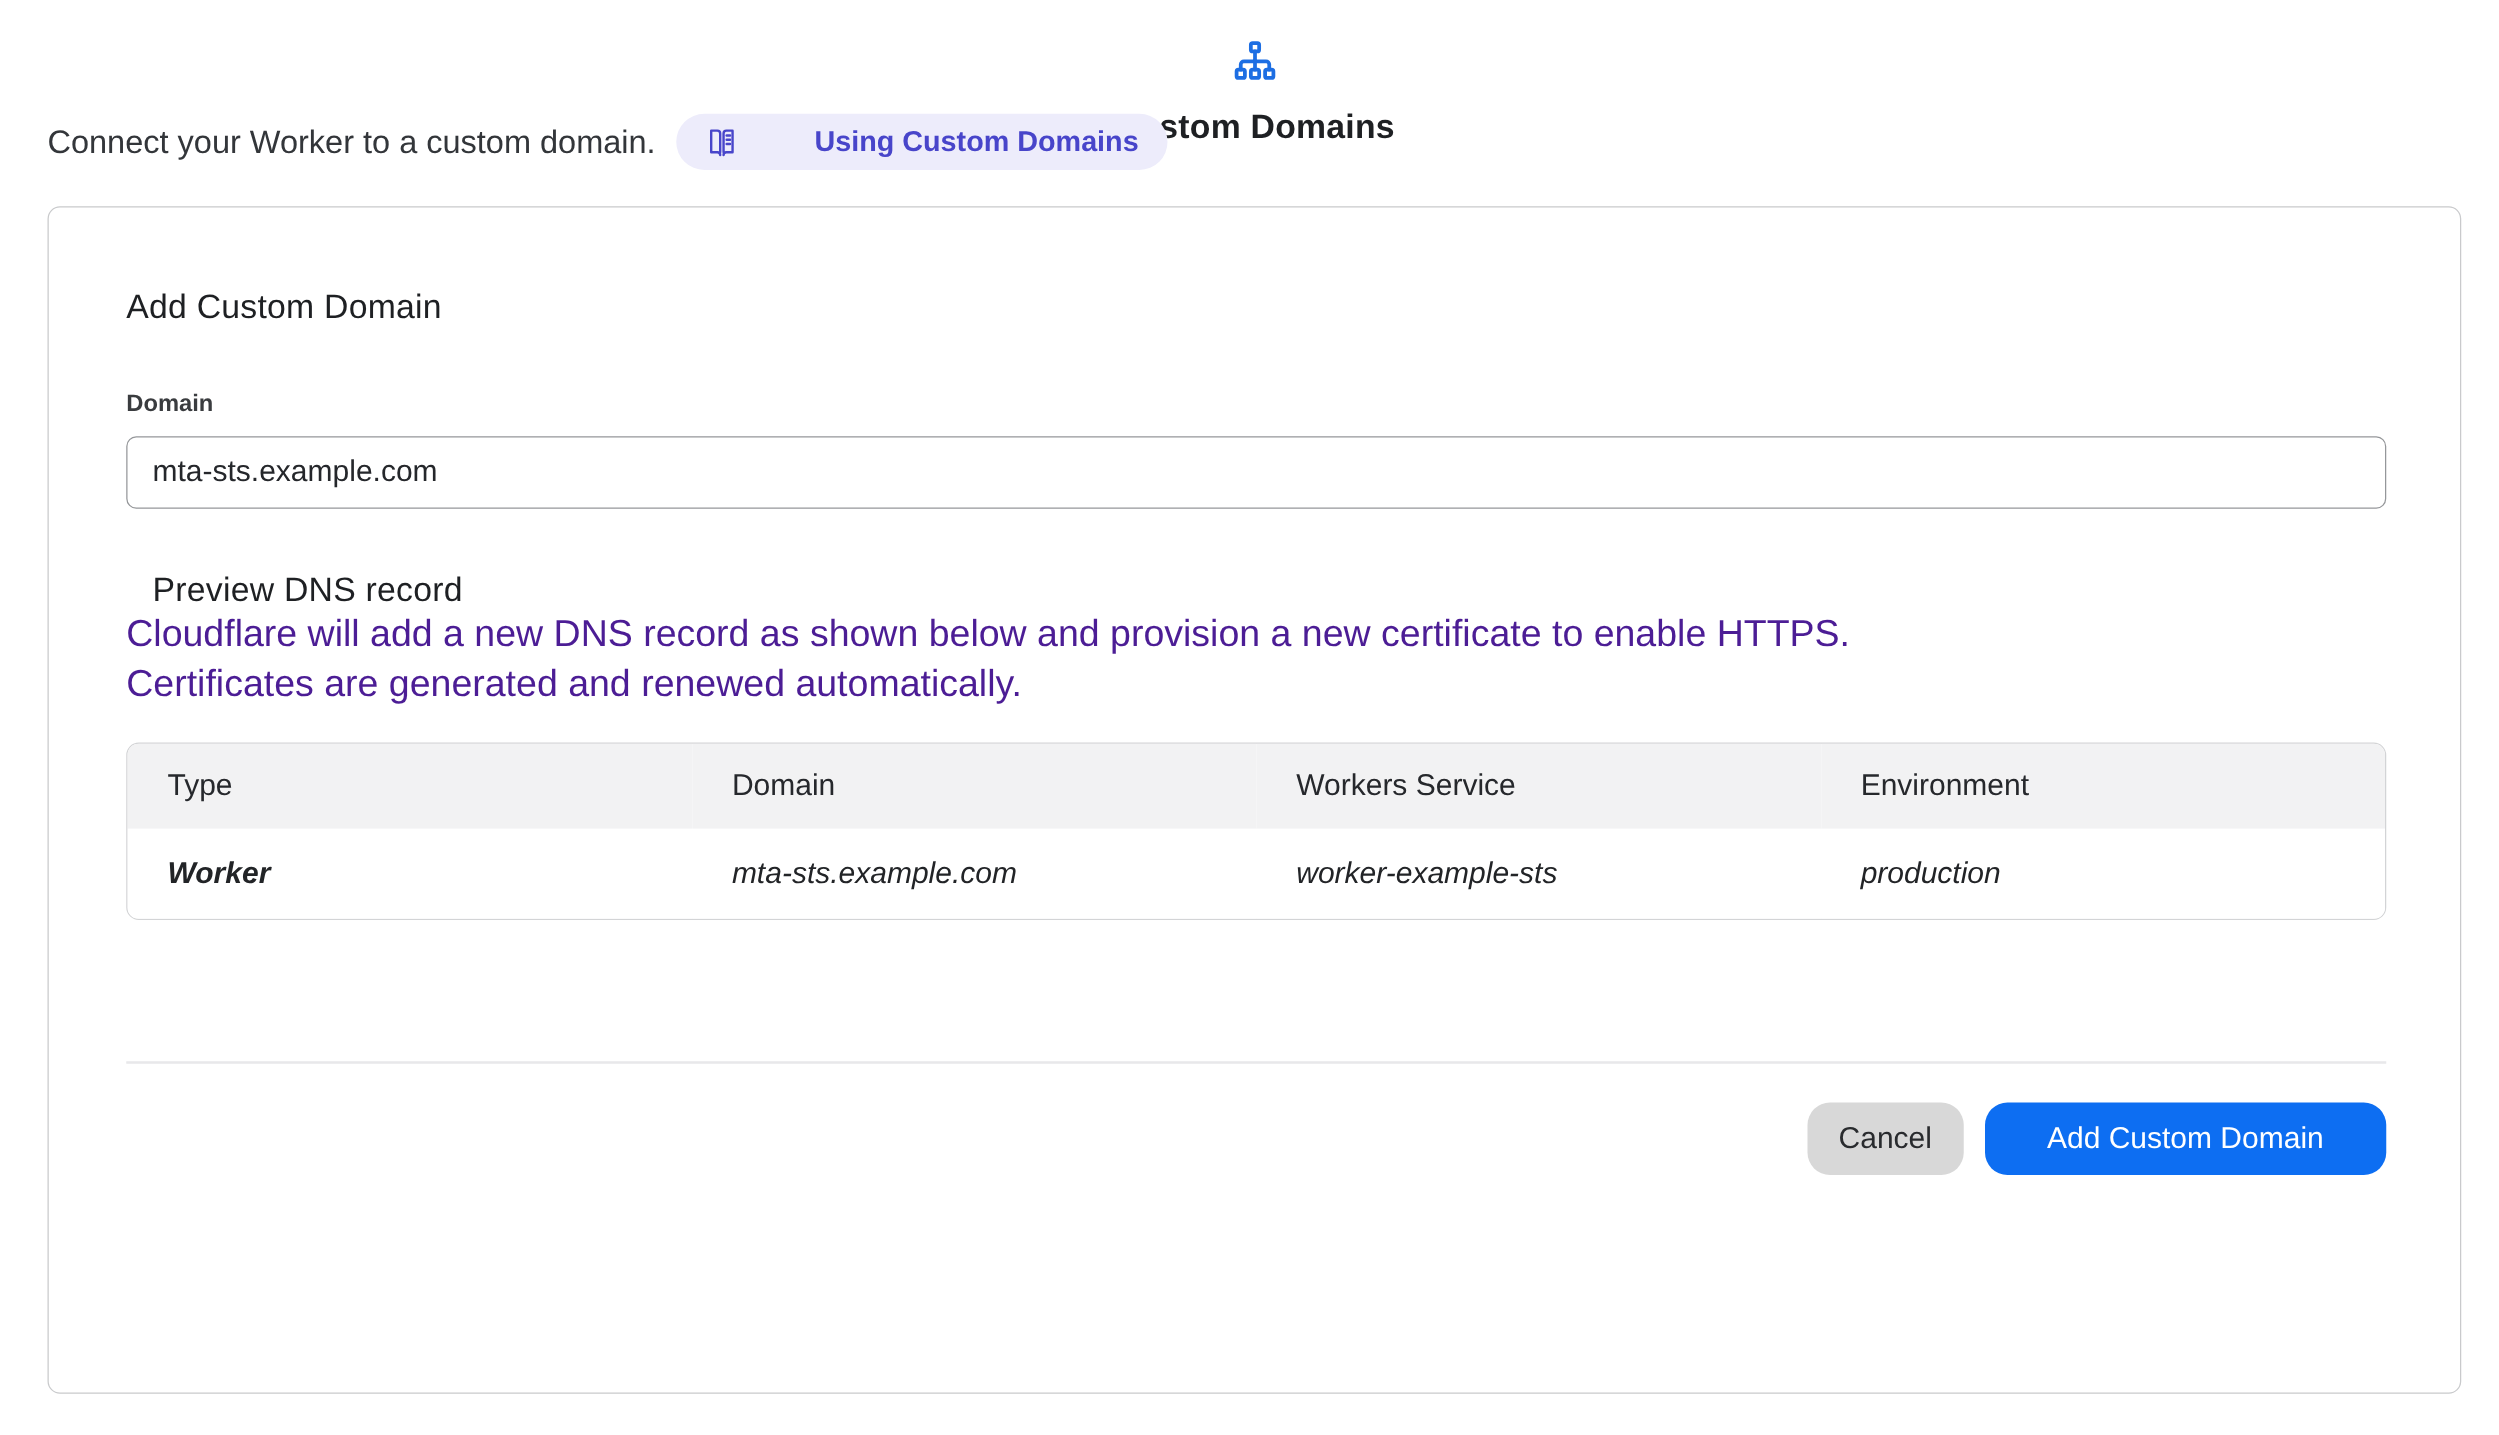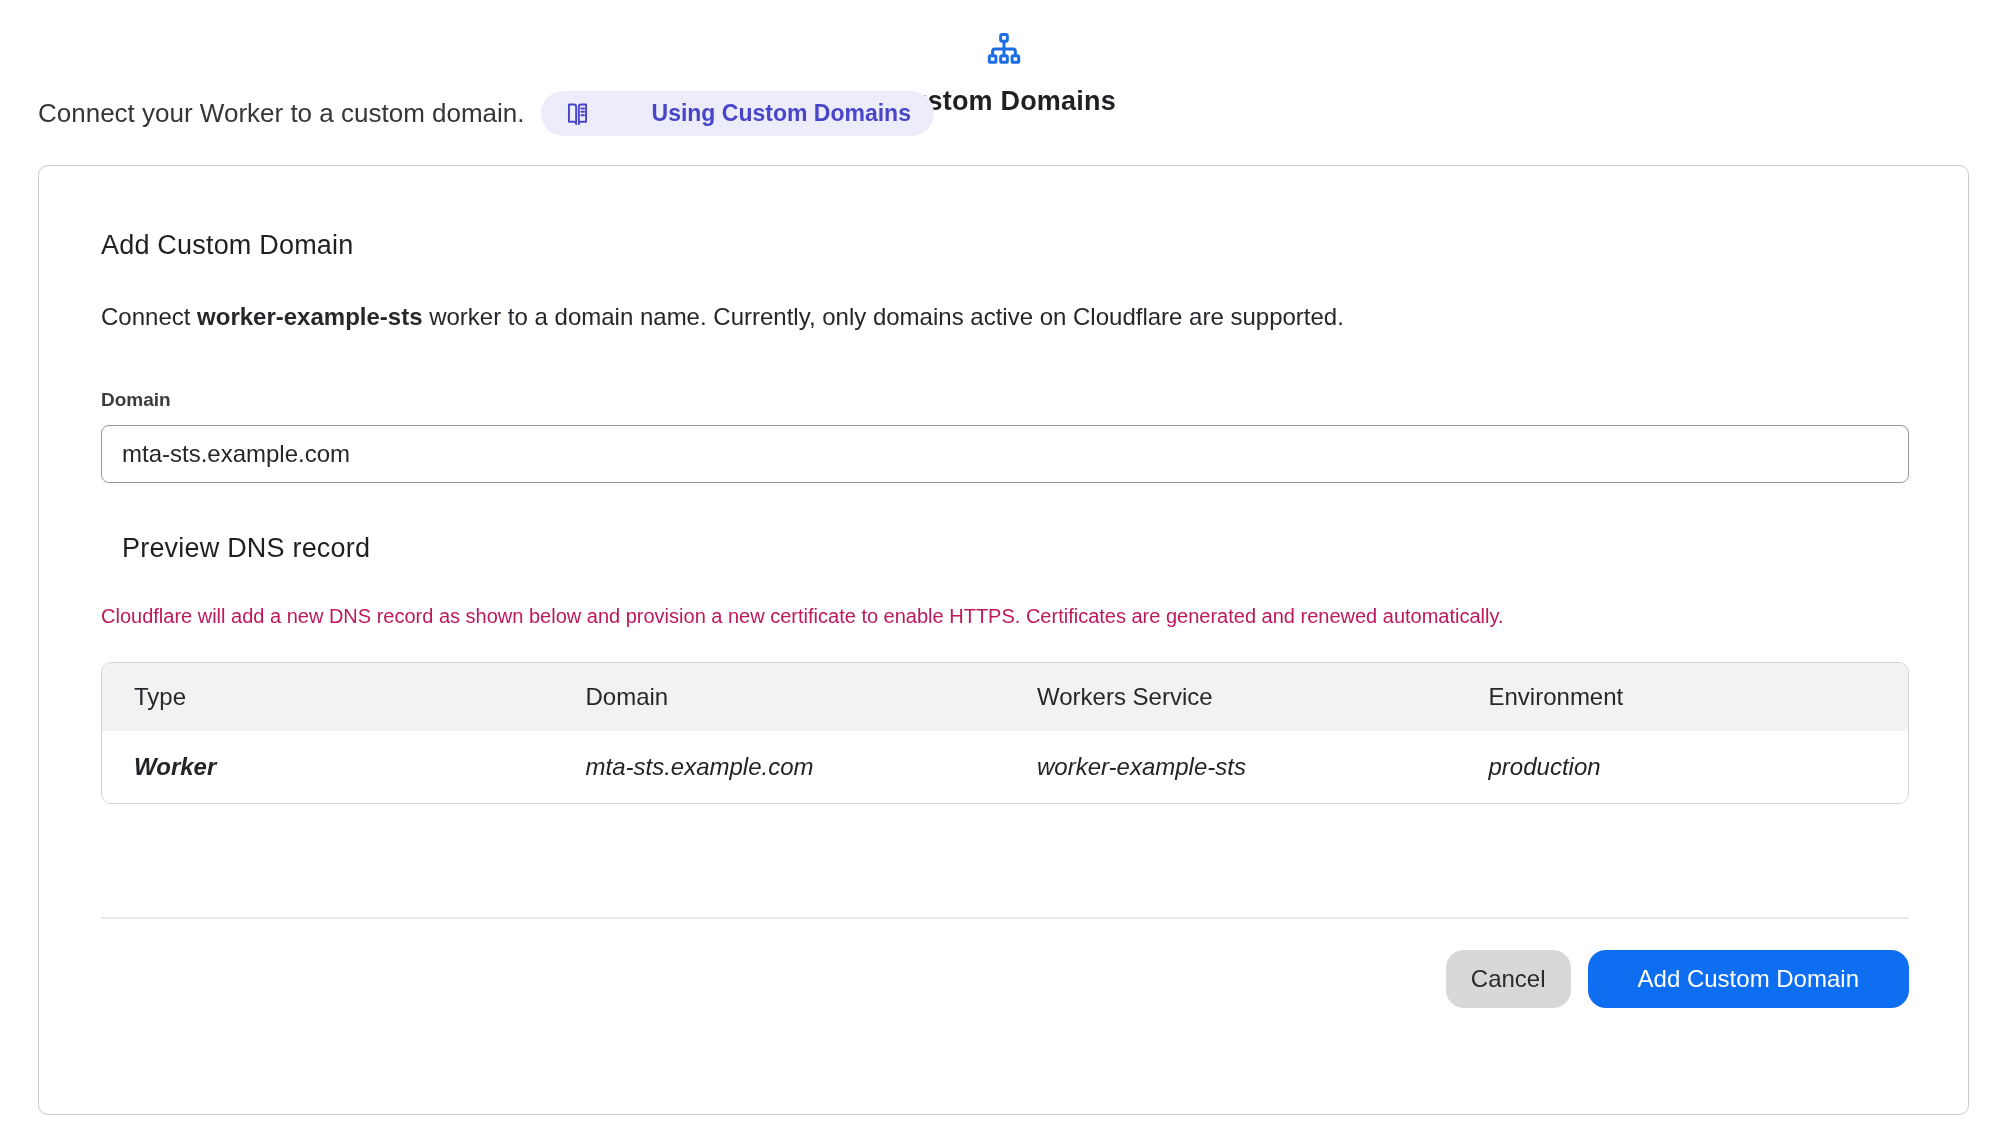--- a/index.html
+++ b/index.html
@@ -49,21 +49,21 @@
 
   .field-label{display:block;margin-top:52px;font-size:19px;font-weight:700;color:#3a3c3f;}
   .domain-input{
     margin-top:14px;width:100%;height:58px;
     border:1.5px solid #95979a;border-radius:8px;
     font-family:inherit;font-size:24px;color:#25272b;
     padding:0 20px;outline:none;background:#fff;
   }
 
   .preview-heading{margin-top:50px;margin-left:21px;}
-  .preview-desc{margin-top:32px;font-size:20px;color:#be185d;line-height:40px;max-width:1460px;}
+  .preview-desc{font-size:30px;color:#4c1d95;line-height:40px;max-width:1460px;}
 
   
   .dns-table-wrap{margin-top:26px;border:1.5px solid #d3d4d6;border-radius:10px;overflow:hidden;}
   table{width:100%;border-collapse:collapse;table-layout:fixed;}
   thead th{
     height:68px;background:#f2f2f3;
     text-align:left;padding-left:32px;
     font-size:24px;font-weight:500;color:#26282c;
   }
   tbody td{
@@ -116,21 +116,20 @@
         </svg>
       </span>
       <span class="docs-badge-label">Using Custom Domains</span>
     </button>
   </div>
 
   <div class="card">
 
     <h2>Add Custom Domain</h2>
 
-    <p class="intro"><span>Connect </span><b>worker-example-sts</b><span> worker to a domain name. Currently, only domains active on Cloudflare are supported.</span></p>
 
     <label class="field-label" for="domain-input">Domain</label>
     <input id="domain-input" class="domain-input" type="text" value="mta-sts.example.com" style="">
 
     <h2 class="preview-heading">Preview DNS record</h2>
     <p class="preview-desc">Cloudflare will add a new DNS record as shown below and provision a new certificate to enable HTTPS. Certificates are generated and renewed automatically.</p>
 
     <div class="dns-table-wrap">
       <table>
         <thead>

